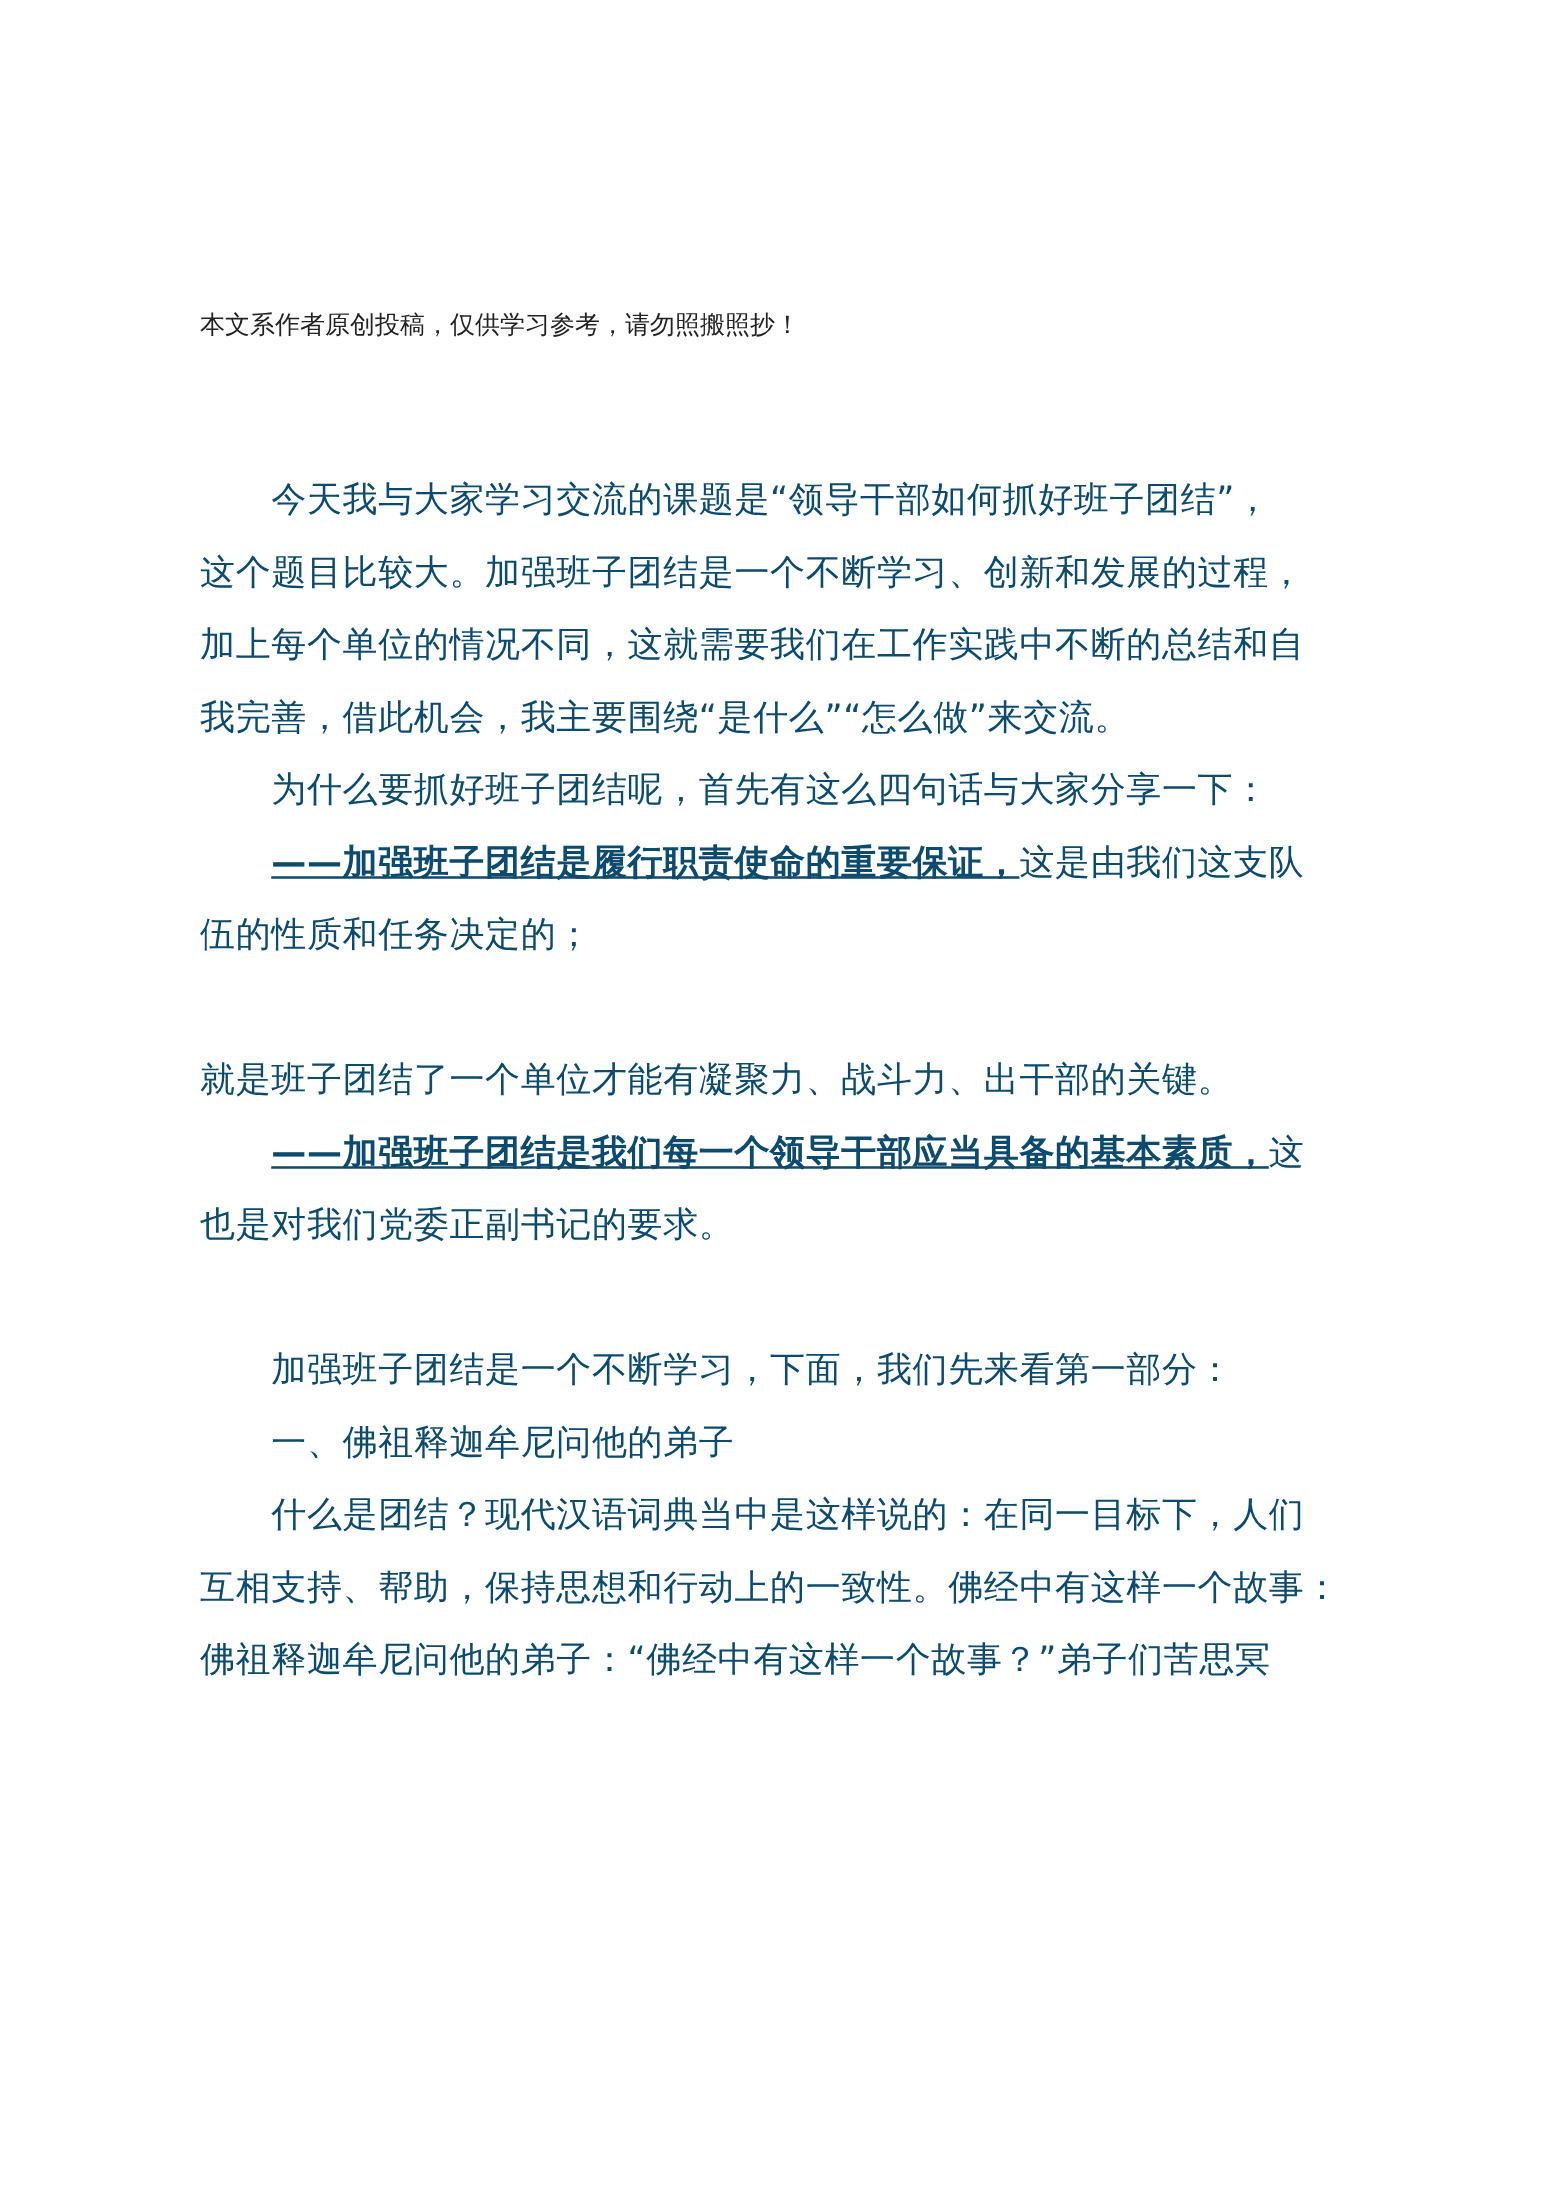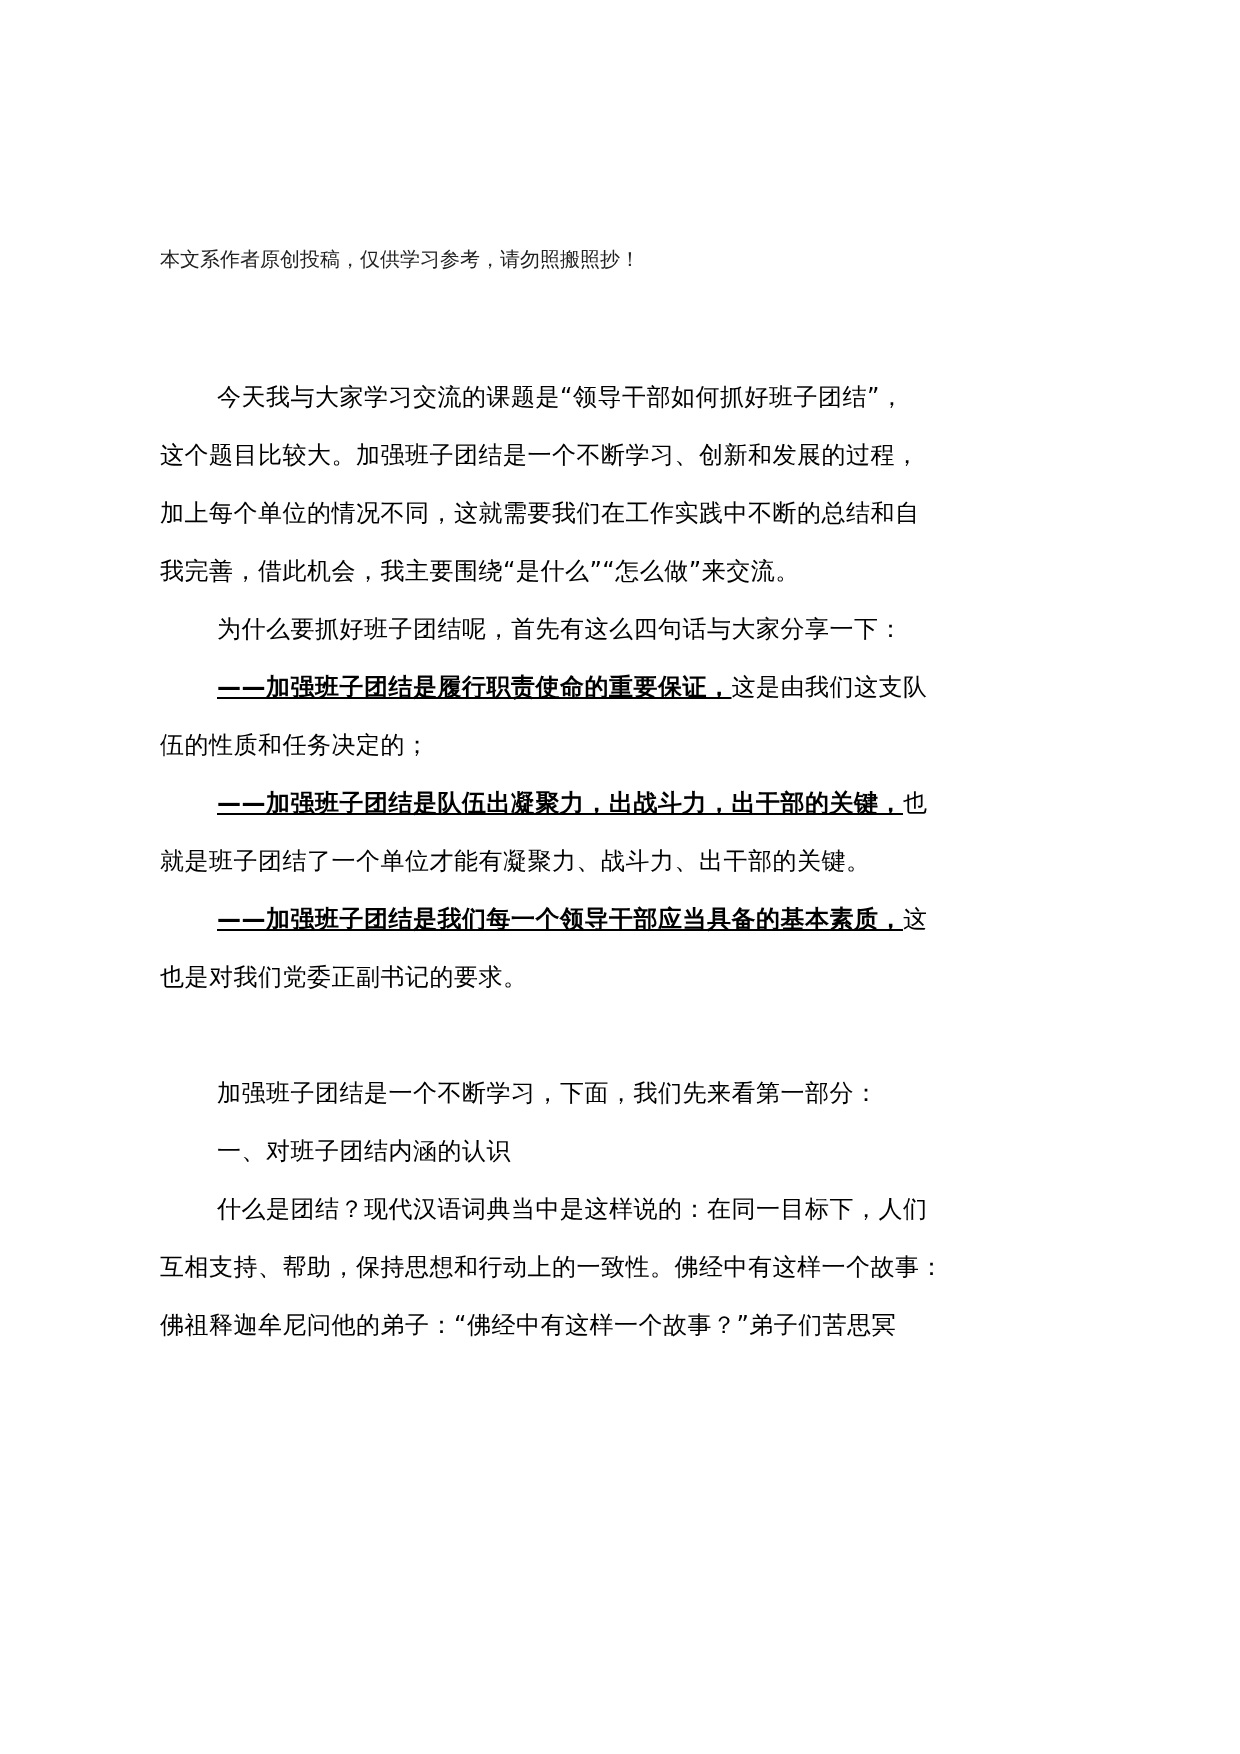--- a/index.html
+++ b/index.html
@@ -2,39 +2,38 @@
 <html><head>
 <meta charset="utf-8">
 <style>
   html, body { margin: 0; padding: 0; background: #ffffff; }
   body { width: 1240px; height: 1754px; position: relative; overflow: hidden;
          font-family: "DejaVu Sans", "Liberation Sans", sans-serif; color: #111; }
   .page { position: absolute; left: 0; top: 16px; width: 1240px; height: 1754px; background: #fff; }
   .notice { position: absolute; left: 160px; top: 230px; font-size: 20px; color: #222; white-space: nowrap; }
   .title { position: absolute; left: 0; width: 1240px; top: 268px; text-align: center;
            font-size: 44px; color: #222; font-weight: normal; margin: 0; letter-spacing: 1px; }
-  .line { position: absolute; left: 160px; font-size: 24px; white-space: nowrap; color: #000000; letter-spacing: 0.5px; }
+  .line { position: absolute; left: 160px; font-size: 28px; white-space: nowrap; color: #0c4a6e; letter-spacing: 0.5px; }
   .indent { left: 217px; }
   .b { font-weight: bold; text-decoration: underline; }
 </style>
 </head>
 <body>
 
 <div class="page">
   <div class="notice">本文系作者原创投稿，仅供学习参考，请勿照搬照抄！</div>
 
   <div class="line indent" style="top:365px"><span>今天我与大家学习交流的课题是“领导干部如何抓好班子团结”，</span></div>
   <div class="line" style="top:423px"><span>这个题目比较大。加强班子团结是一个不断学习、创新和发展的过程，</span></div>
   <div class="line" style="top:481px"><span>加上每个单位的情况不同，这就需要我们在工作实践中不断的总结和自</span></div>
   <div class="line" style="top:539px"><span>我完善，借此机会，我主要围绕“是什么”“怎么做”来交流。</span></div>
   <div class="line indent" style="top:597px"><span>为什么要抓好班子团结呢，首先有这么四句话与大家分享一下：</span></div>
   <div class="line indent" style="top:655px"><span class="b">——加强班子团结是履行职责使命的重要保证，</span><span>这是由我们这支队</span></div>
   <div class="line" style="top:713px"><span>伍的性质和任务决定的；</span></div>
-  <div class="line indent" style="top:771px"><span class="b">——加强班子团结是队伍出凝聚力，出战斗力，出干部的关键，</span><span>也</span></div>
   <div class="line" style="top:829px"><span>就是班子团结了一个单位才能有凝聚力、战斗力、出干部的关键。</span></div>
   <div class="line indent" style="top:887px"><span class="b">——加强班子团结是我们每一个领导干部应当具备的基本素质，</span><span>这</span></div>
   <div class="line" style="top:945px"><span>也是对我们党委正副书记的要求。</span></div>
   <div class="line indent" style="top:1061px"><span>加强班子团结是一个不断学习，下面，我们先来看第一部分：</span></div>
-  <div class="line indent" style="top:1119px"><span>一、对班子团结内涵的认识</span></div>
+  <div class="line indent" style="top:1119px"><span>一、佛祖释迦牟尼问他的弟子</span></div>
   <div class="line indent" style="top:1177px"><span>什么是团结？现代汉语词典当中是这样说的：在同一目标下，人们</span></div>
   <div class="line" style="top:1235px"><span>互相支持、帮助，保持思想和行动上的一致性。佛经中有这样一个故事：</span></div>
   <div class="line" style="top:1293px"><span>佛祖释迦牟尼问他的弟子：“佛经中有这样一个故事？”弟子们苦思冥</span></div>
 </div>
 
 </body></html>

